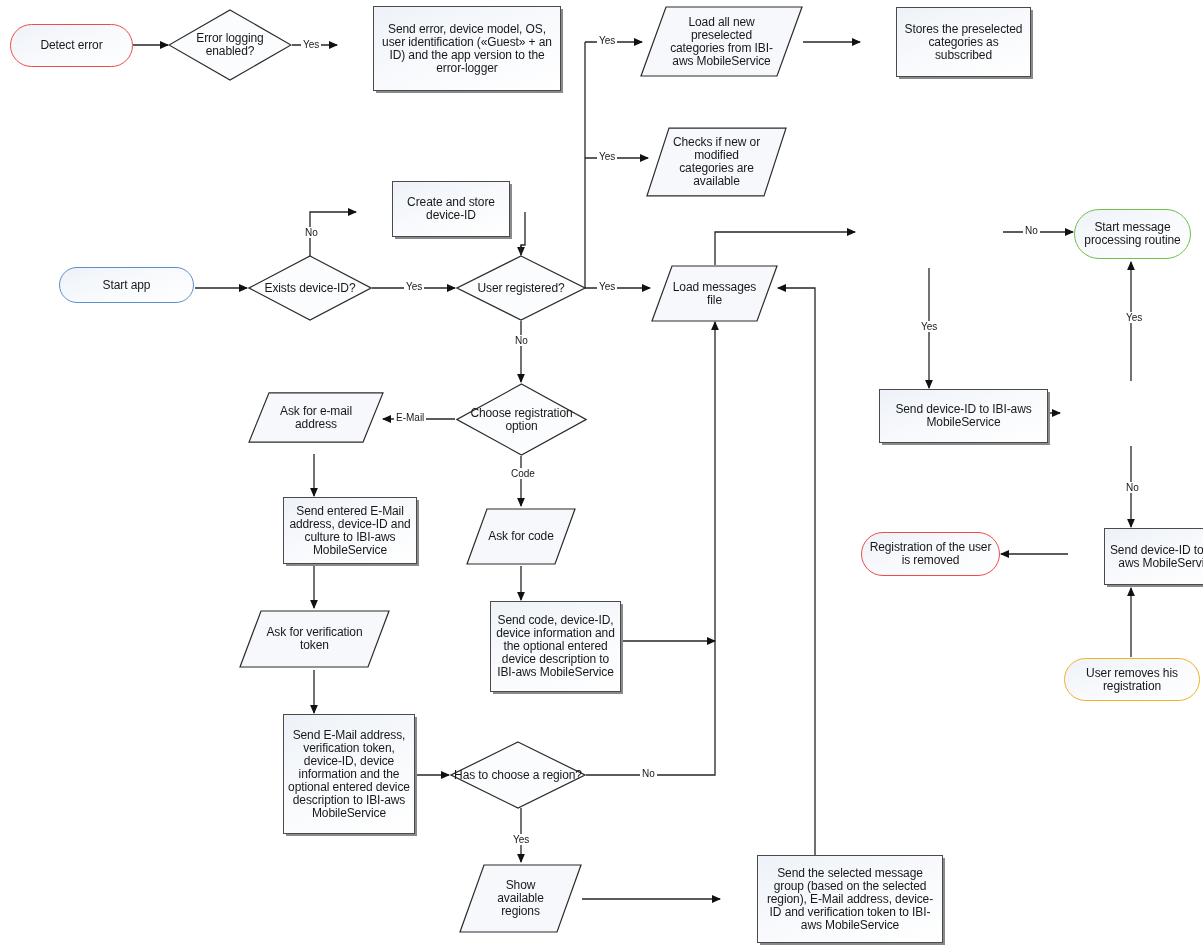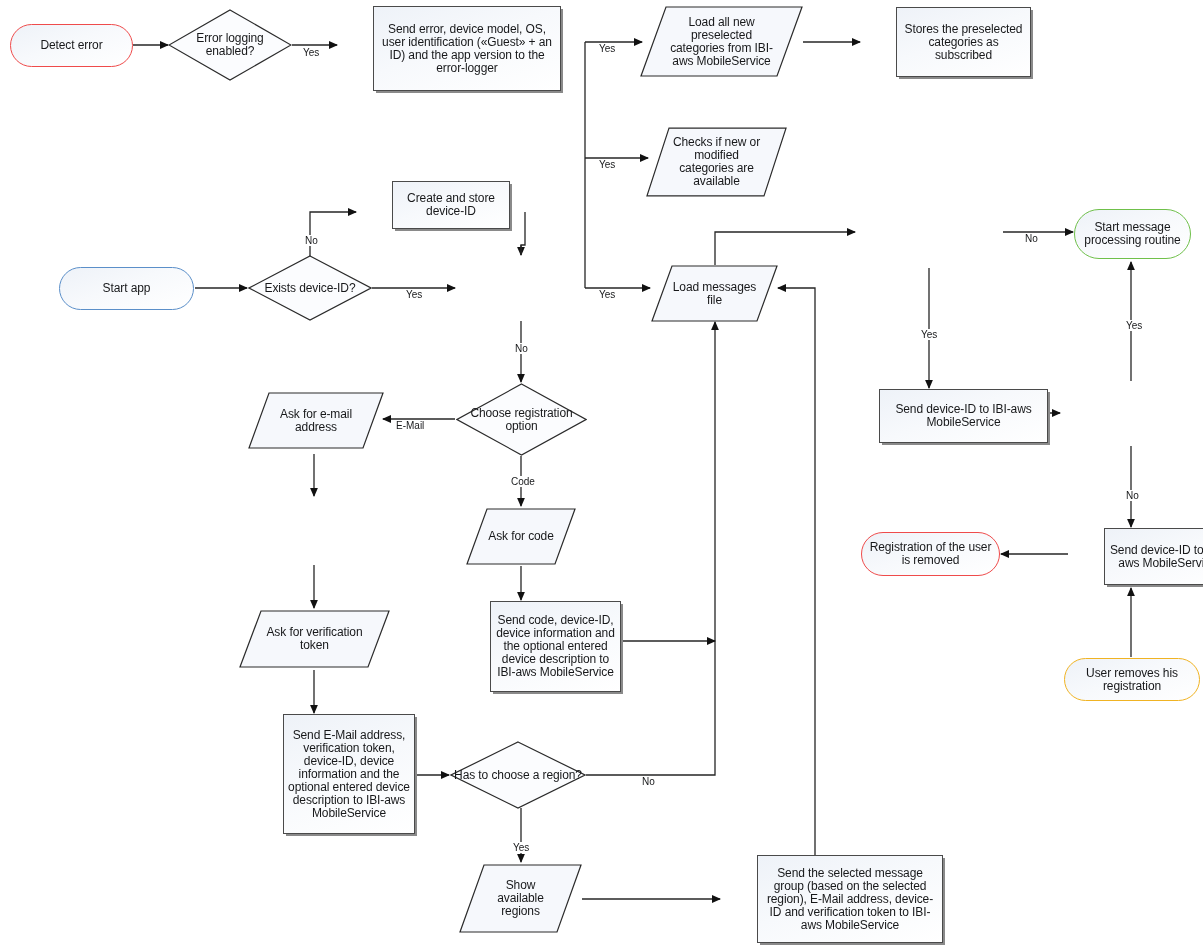--- a/index.html
+++ b/index.html
@@ -36,21 +36,21 @@
     border-radius:999px;
     background:linear-gradient(160deg,#eef2f8 0%,#f7f9fc 45%,#ffffff 100%);
   }
   .term.red{border:1.6px solid #ef4b4b;}
   .term.blue{border:1.6px solid #5b8fc9;}
   .term.green{border:1.6px solid #6fc04a;}
   .term.orange{border:1.6px solid #f0b323;}
 
   .elabel{
     position:absolute;font-size:10px;line-height:11px;color:#17181a;
-    background:#ffffff;padding:0 2px;white-space:nowrap;margin-top:8px;
+    background:#ffffff;padding:0 2px;white-space:nowrap;
   }
 </style>
 </head>
 <body>
 
 <div id="canvas">
 
   <svg id="edges" viewBox="0 0 1203 945">
     <defs>
       <marker id="ah" markerWidth="9" markerHeight="9" refX="8" refY="4.5" orient="auto" markerUnits="userSpaceOnUse">
@@ -168,35 +168,41 @@
     <span class="lbl">Stores the preselected categories as subscribed</span>
   </div>
 
   <div class="node data" style="left:646px;top:127px;width:141px;height:70px;">
     <svg class="pshape" viewBox="0 0 141 62" preserveAspectRatio="none">
       <polygon points="23,1 140,1 118,61 1,61" fill="#f6f8fc" stroke="#2b2b2b" stroke-width="1.2"></polygon>
     </svg>
     <span class="lbl" style="padding:0 22px;">Checks if new or modified categories are available</span>
   </div>
 
-  <div class="node proc" style="left:357px;top:181px;width:118px;height:48px;">
+  <div class="node proc" style="left:357px;top:181px;width:118px;height:56px;">
     <span class="lbl">Create and store device-ID</span>
   </div>
 
-  <div class="node term blue" style="left:59px;top:267px;width:135px;height:43px;">
+  <div class="node term blue" style="left:59px;top:267px;width:135px;height:36px;">
     <span class="lbl">Start app</span>
   </div>
 
   <div class="node dec" style="left:248px;top:255px;width:124px;height:66px;">
     <svg class="dshape" viewBox="0 0 124 66" preserveAspectRatio="none">
       <polygon points="62,1 123,33 62,65 1,33" fill="#fbfcfe" stroke="#2b2b2b" stroke-width="1.2"></polygon>
     </svg>
     <span class="lbl">Exists device-ID?</span>
   </div>
 
+  <div class="node dec" style="left:456px;top:255px;width:130px;height:66px;">
+    <svg class="dshape" viewBox="0 0 130 66" preserveAspectRatio="none">
+      <polygon points="65,1 129,33 65,65 1,33" fill="#fbfcfe" stroke="#2b2b2b" stroke-width="1.2"></polygon>
+    </svg>
+    <span class="lbl">User registered?</span>
+  </div>
 
   <div class="node data" style="left:651px;top:265px;width:127px;height:57px;">
     <svg class="pshape" viewBox="0 0 127 57" preserveAspectRatio="none">
       <polygon points="21,1 126,1 106,56 1,56" fill="#f6f8fc" stroke="#2b2b2b" stroke-width="1.2"></polygon>
     </svg>
     <span class="lbl" style="padding:0 20px;">Load messages file</span>
   </div>
 
 
   <div class="node term green" style="left:1074px;top:209px;width:117px;height:50px;">
@@ -220,27 +226,30 @@
     <span class="lbl">User removes his registration</span>
   </div>
 
   <div class="node dec" style="left:456px;top:383px;width:131px;height:73px;text-align:center;">
     <svg class="dshape" viewBox="0 0 131 73" preserveAspectRatio="none">
       <polygon points="65.5,1 130,36.5 65.5,72 1,36.5" fill="#fbfcfe" stroke="#2b2b2b" stroke-width="1.2"></polygon>
     </svg>
     <span class="lbl">Choose registration option</span>
   </div>
 
-  <div class="node data" style="left:248px;top:392px;width:136px;height:57px;">
+  <div class="node data" style="left:248px;top:392px;width:136px;height:51px;">
     <svg class="pshape" viewBox="0 0 136 57" preserveAspectRatio="none">
       <polygon points="21,1 135,1 115,56 1,56" fill="#f6f8fc" stroke="#2b2b2b" stroke-width="1.2"></polygon>
     </svg>
     <span class="lbl" style="padding:0 22px;">Ask for e-mail address</span>
   </div>
 
+  <div class="node proc" style="left:248px;top:497px;width:134px;height:67px;">
+    <span class="lbl">Send entered E-Mail address, device-ID and culture to IBI-aws MobileService</span>
+  </div>
 
   <div class="node data" style="left:239px;top:610px;width:151px;height:58px;">
     <svg class="pshape" viewBox="0 0 151 58" preserveAspectRatio="none">
       <polygon points="22,1 150,1 129,57 1,57" fill="#f6f8fc" stroke="#2b2b2b" stroke-width="1.2"></polygon>
     </svg>
     <span class="lbl" style="padding:0 22px;">Ask for verification token</span>
   </div>
 
   <div class="node proc" style="left:248px;top:714px;width:132px;height:120px;">
     <span class="lbl">Send E-Mail address, verification token, device-ID, device information and the optional entered device description to IBI-aws MobileService</span>

